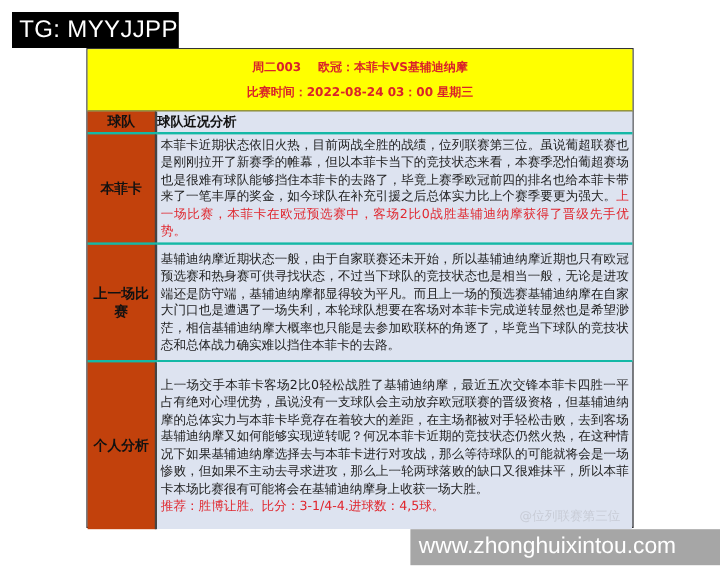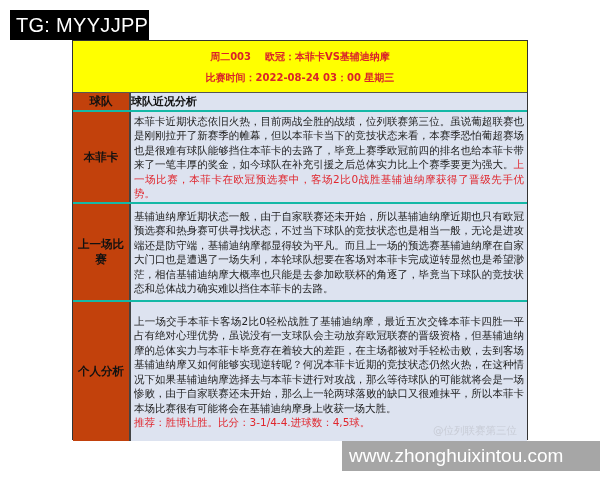--- a/index.html
+++ b/index.html
@@ -145,19 +145,19 @@
     <tr class="row-1">
       <td class="team-cell">本菲卡</td>
       <td class="analysis-cell"><span>本菲卡近期状态依旧火热，目前两战全胜的战绩，位列联赛第三位。虽说葡超联赛也是刚刚拉开了新赛季的帷幕，但以本菲卡当下的竞技状态来看，本赛季恐怕葡超赛场也是很难有球队能够挡住本菲卡的去路了，毕竟上赛季欧冠前四的排名也给本菲卡带来了一笔丰厚的奖金，如今球队在补充引援之后总体实力比上个赛季要更为强大。</span><span class="red">上一场比赛，本菲卡在欧冠预选赛中，客场2比0战胜基辅迪纳摩获得了晋级先手优势。</span></td>
     </tr>
     <tr class="row-2">
       <td class="team-cell">上一场比赛</td>
       <td class="analysis-cell"><span>基辅迪纳摩近期状态一般，由于自家联赛还未开始，所以基辅迪纳摩近期也只有欧冠预选赛和热身赛可供寻找状态，不过当下球队的竞技状态也是相当一般，无论是进攻端还是防守端，基辅迪纳摩都显得较为平凡。而且上一场的预选赛基辅迪纳摩在自家大门口也是遭遇了一场失利，本轮球队想要在客场对本菲卡完成逆转显然也是希望渺茫，相信基辅迪纳摩大概率也只能是去参加欧联杯的角逐了，毕竟当下球队的竞技状态和总体战力确实难以挡住本菲卡的去路。</span></td>
     </tr>
     <tr class="row-3">
       <td class="team-cell">个人分析</td>
-      <td class="analysis-cell"><span>上一场交手本菲卡客场2比0轻松战胜了基辅迪纳摩，最近五次交锋本菲卡四胜一平占有绝对心理优势，虽说没有一支球队会主动放弃欧冠联赛的晋级资格，但基辅迪纳摩的总体实力与本菲卡毕竟存在着较大的差距，在主场都被对手轻松击败，去到客场基辅迪纳摩又如何能够实现逆转呢？何况本菲卡近期的竞技状态仍然火热，在这种情况下如果基辅迪纳摩选择去与本菲卡进行对攻战，那么等待球队的可能就将会是一场惨败，由于自家联赛还未开始，那么上一轮两球落败的缺口又很难抹平，所以本菲卡本场比赛很有可能将会在基辅迪纳摩身上收获一场大胜。</span><br><span class="red">推荐：胜博让胜。比分：3-1/4-4.进球数：4,5球。</span><span class="watermark">@位列联赛第三位</span></td>
+      <td class="analysis-cell"><span>上一场交手本菲卡客场2比0轻松战胜了基辅迪纳摩，最近五次交锋本菲卡四胜一平占有绝对心理优势，虽说没有一支球队会主动放弃欧冠联赛的晋级资格，但基辅迪纳摩的总体实力与本菲卡毕竟存在着较大的差距，在主场都被对手轻松击败，去到客场基辅迪纳摩又如何能够实现逆转呢？何况本菲卡近期的竞技状态仍然火热，在这种情况下如果基辅迪纳摩选择去与本菲卡进行对攻战，那么等待球队的可能就将会是一场惨败，但如果不主动去寻求进攻，那么上一轮两球落败的缺口又很难抹平，所以本菲卡本场比赛很有可能将会在基辅迪纳摩身上收获一场大胜。</span><br><span class="red">推荐：胜博让胜。比分：3-1/4-4.进球数：4,5球。</span><span class="watermark">@位列联赛第三位</span></td>
     </tr>
   </tbody>
     </table>
 </div>
 
 <div class="site-badge">www.zhonghuixintou.com</div>
 
 </body></html>

